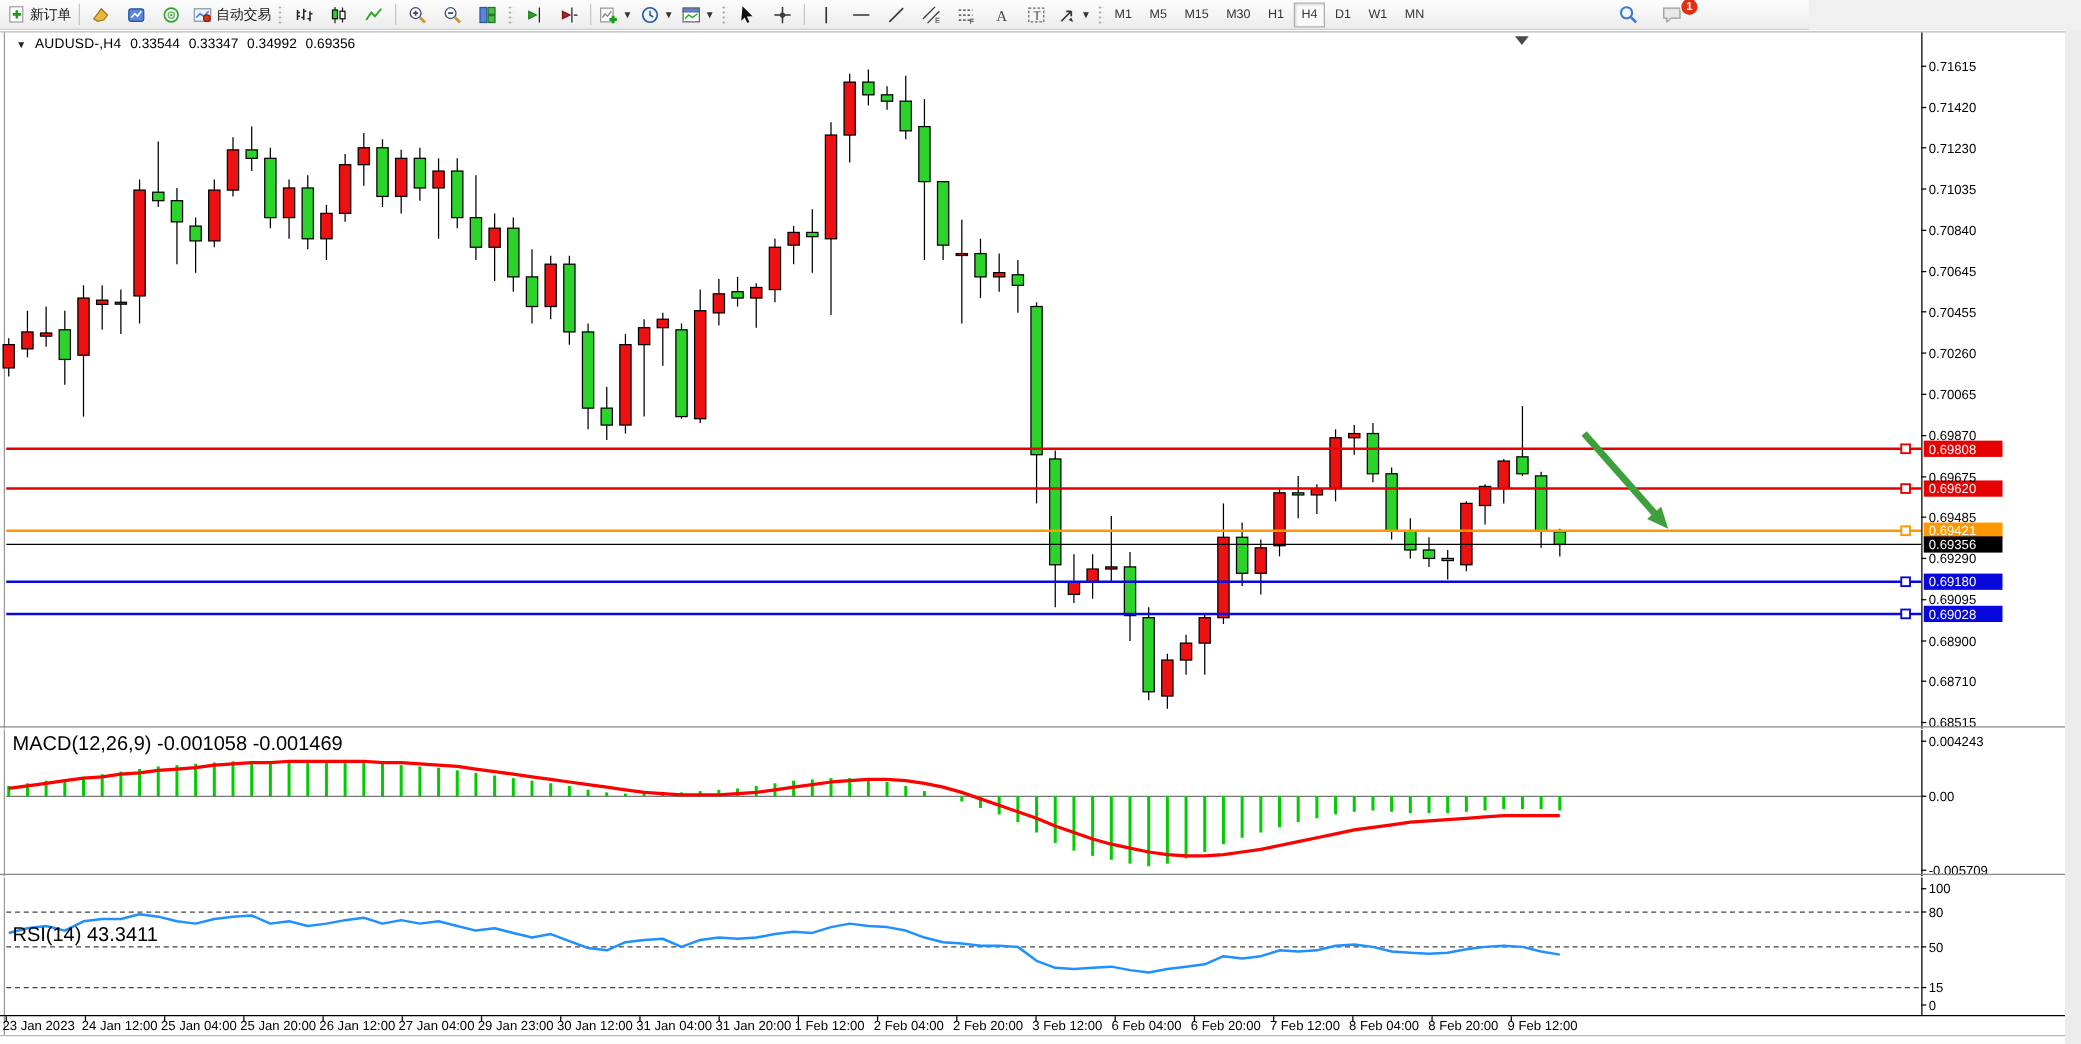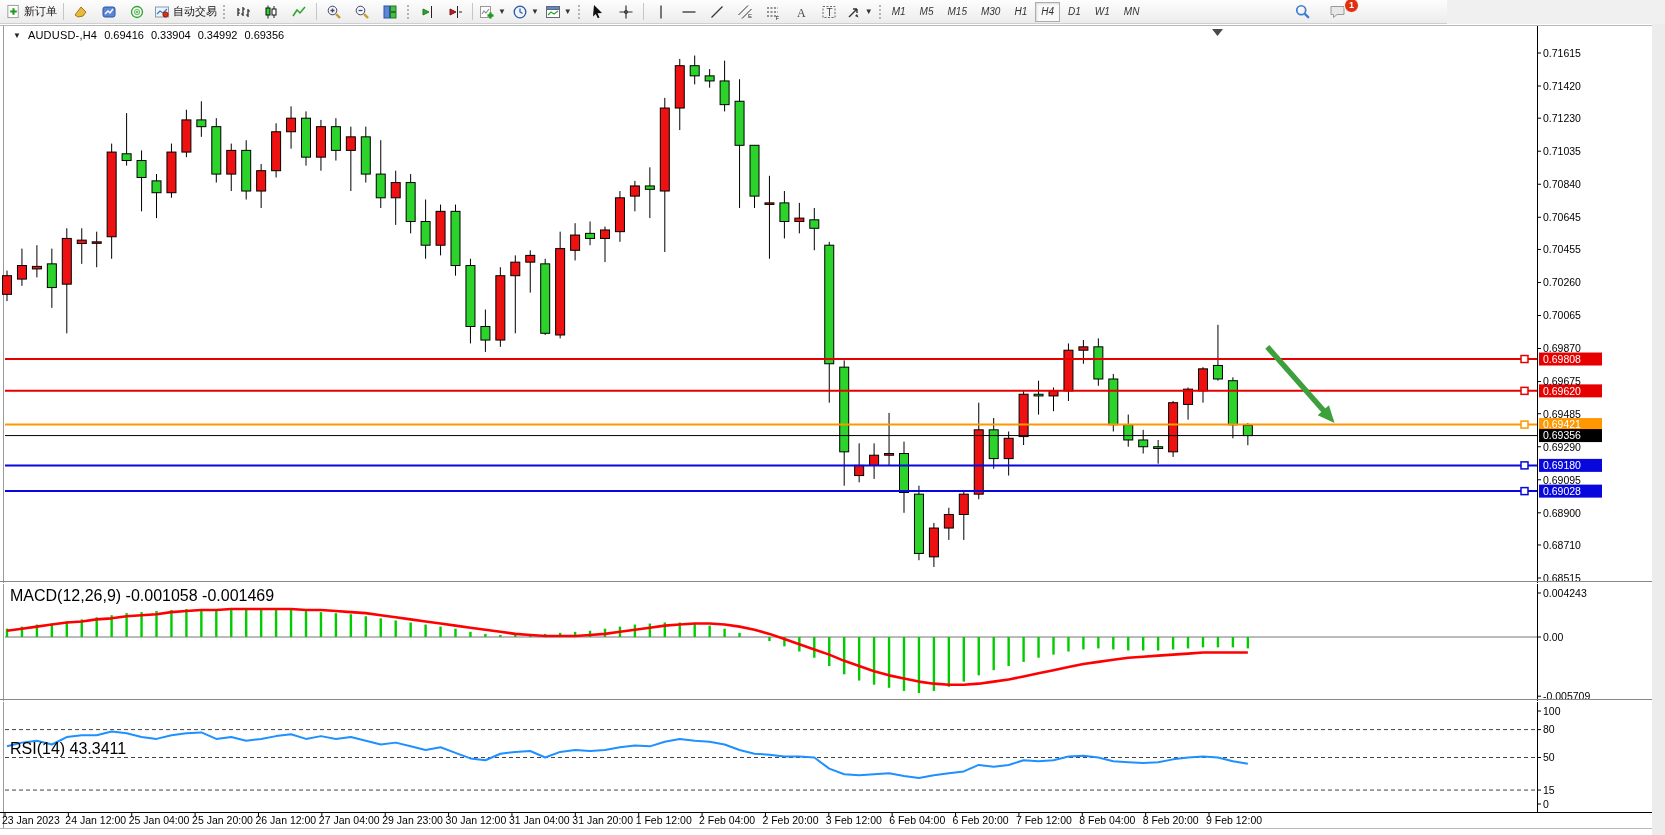--- a/index.html
+++ b/index.html
@@ -246,21 +246,21 @@
   <div class="tbtn">
       <span>
         <svg width="16" height="16" viewBox="0 0 16 16">
           <path d="M3 13L11 5M11 5h-4M11 5v4" stroke="#333" stroke-width="1.4" fill="none"></path>
           <path d="M9 12l3.5 1.5L11 10z" fill="#333"></path>
         </svg>
       </span>
       <span class="caret">▼</span>
     </div>
   <div class="grip"></div>
-  <div id="tf-group" style="display: flex; font-style: italic;">
+  <div id="tf-group" style="display: flex;">
       <div class="tf">M1</div>
       <div class="tf">M5</div>
       <div class="tf">M15</div>
       <div class="tf">M30</div>
       <div class="tf">H1</div>
       <div class="tf active">H4</div>
       <div class="tf">D1</div>
       <div class="tf">W1</div>
       <div class="tf">MN</div>
     </div>
@@ -667,20 +667,20 @@
     <line x1="1145.6599999999999" y1="813" x2="1145.6599999999999" y2="817" stroke="#000"></line>
     <text x="1142.6599999999999" y="824" font-size="10.5" fill="#000" font-family="Liberation Sans, sans-serif" text-anchor="start">8 Feb 20:00</text>
     <line x1="1209.03" y1="813" x2="1209.03" y2="817" stroke="#000"></line>
     <text x="1206.03" y="824" font-size="10.5" fill="#000" font-family="Liberation Sans, sans-serif" text-anchor="start">9 Feb 12:00</text>
     <line x1="0" y1="828.5" x2="1652" y2="828.5" stroke="#b8b8b8"></line>
   </svg>
 
 <div class="chart-title">
   <span class="tri">▼</span>
   <span style="letter-spacing:0.2px">AUDUSD-,H4</span>
-  <span>0.69416</span>
-  <span>0.33904</span>
+  <span>0.33544</span>
+  <span>0.33347</span>
   <span>0.34992</span>
   <span>0.69356</span>
 </div>
 
 <div class="panel-label" id="macd-label">MACD(12,26,9) -0.001058 -0.001469</div>
 <div class="panel-label" id="rsi-label">RSI(14) 43.3411</div>
 
 </body></html>

